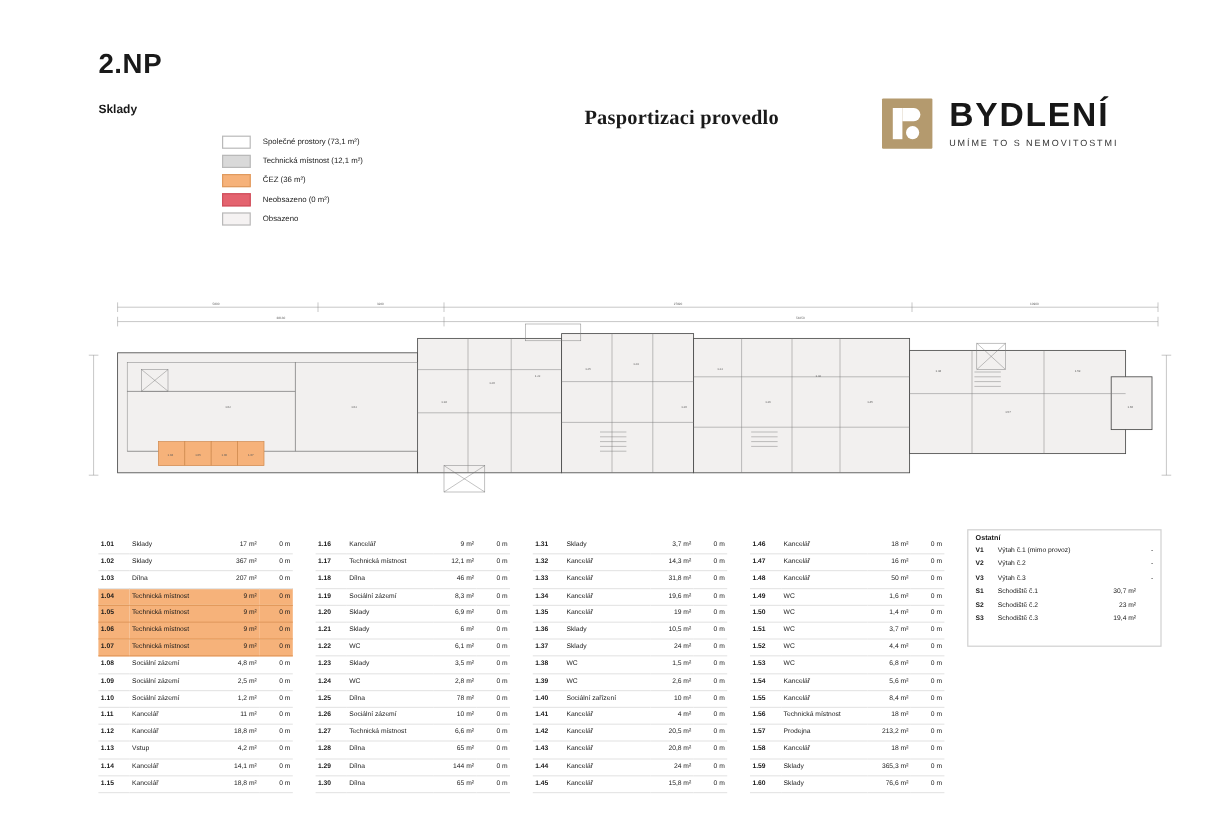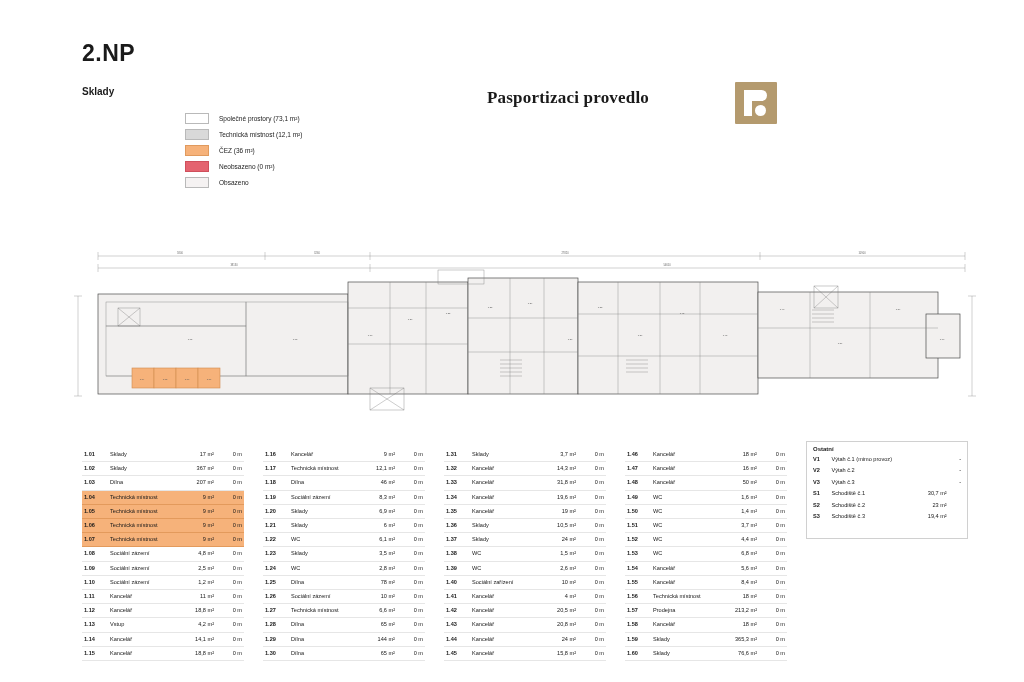--- a/index.html
+++ b/index.html
@@ -116,20 +116,24 @@
     <span class="legend-label">Obsazeno</span>
   </div>
 </div>
 
 <div id="provedlo">Pasportizaci provedlo</div>
 
 <div id="logo">
   <div id="logo-mark">
       <span class="dot"></span>
     </div>
+  <div id="logo-text">
+    <div id="logo-name">BYDLENÍ</div>
+    <div id="logo-sub">UMÍME TO S NEMOVITOSTMI</div>
+  </div>
 </div>
 
 <div id="plan">
 <svg width="910" height="180" viewBox="0 0 910 180" xmlns="http://www.w3.org/2000/svg">
   <g stroke="#8a8a8a" stroke-width="0.4" fill="none">
 
     <line x1="28" y1="8" x2="895" y2="8"></line>
     <line x1="28" y1="4" x2="28" y2="12"></line>
     <line x1="195" y1="4" x2="195" y2="12"></line>
     <line x1="300" y1="4" x2="300" y2="12"></line>

